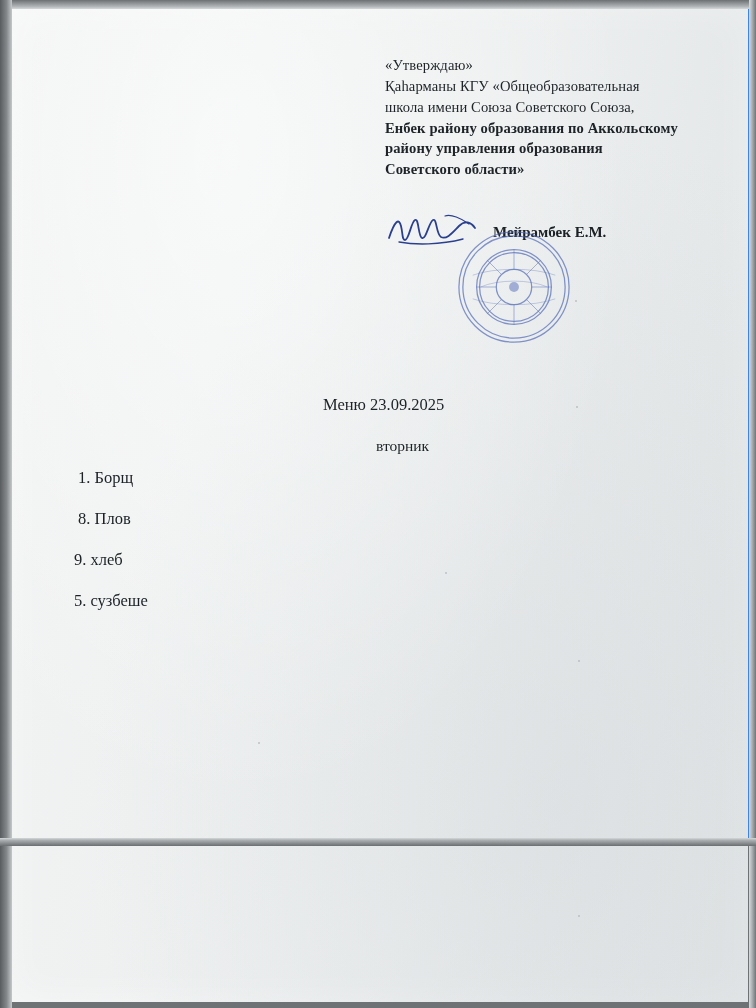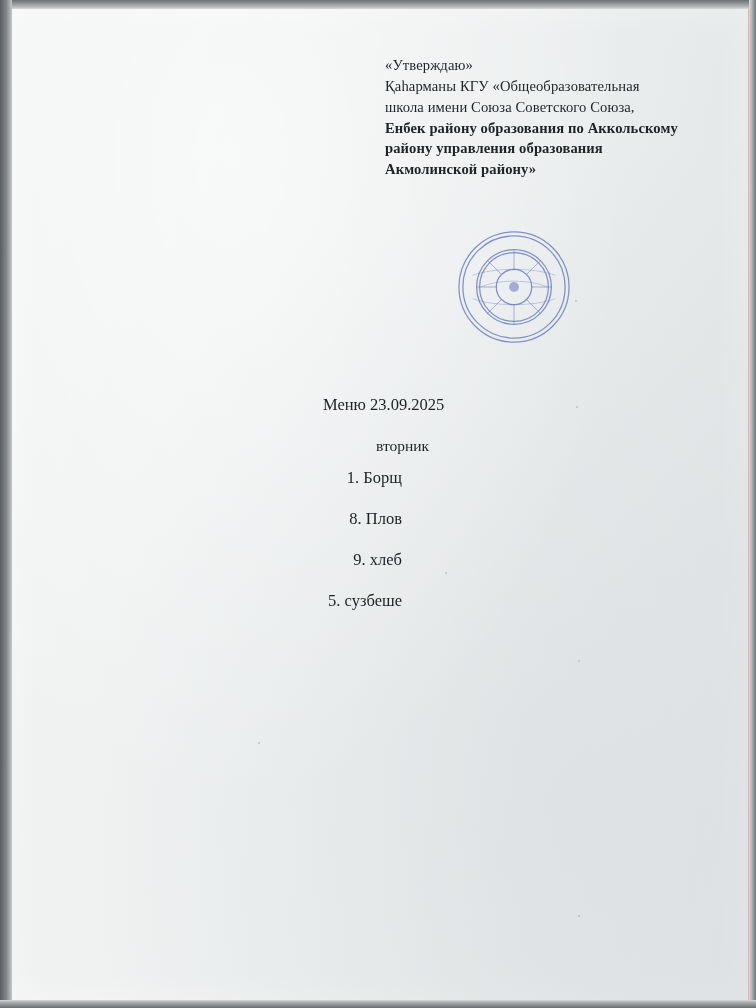--- a/index.html
+++ b/index.html
@@ -10,22 +10,22 @@
   body {
     width: 756px;
     height: 1008px;
     overflow: hidden;
     font-family: "Liberation Serif", serif;
   }
 
   #page {
     position: relative;
     width: 756px;
-    height: 1008px;
-    background: #fca5a5;
+    height: 846px;
+    background: #3b82f6;
   }
 
   
   .sheet {
     position: absolute;
     left: 8px;
     top: 6px;
     width: 740px;
     height: 996px;
     background: #eef0f0;
@@ -143,21 +143,20 @@
     position: absolute;
     left: 72px;
     top: 468px;
     width: 330px;
   }
   .dish {
     font-size: 16.5px;
     color: #1c2125;
     margin-bottom: 21px;
     white-space: nowrap;
-    text-align: right;
   }
   .dish.i1 { margin-left: 6px; }
   .dish.i2 { margin-left: 6px; }
   .dish.i3 { margin-left: 1px; }
   .dish.i4 { margin-left: 2px; }
   .dish.i5 { margin-left: 2px; }
 
   
   .speck {
     position: absolute;
@@ -185,23 +184,31 @@
   <div class="speck" style="left:578px; top:660px;"></div>
   <div class="speck" style="left:578px; top:915px;"></div>
   <div class="speck" style="left:258px; top:742px;"></div>
 
   <div class="approval">
     <span class="ln">«Утверждаю»</span>
     <span class="ln">Қаһарманы КГУ «Общеобразовательная</span>
     <span class="ln">школа имени Союза Советского Союза,</span>
     <span class="ln b">Енбек району образования по Аккольскому</span>
     <span class="ln b">району управления образования</span>
-    <span class="ln b">Акмолинской району»</span>
+    <span class="ln b">Советского области»</span>
   </div>
 
+  <div class="sign-row">
+    <svg class="signature" viewBox="0 0 105 36">
+      <path d="M4 26 C10 8, 14 6, 16 14 C18 22, 17 28, 20 28 C24 28, 26 10, 30 8 C34 6, 33 24, 37 26 C41 28, 44 10, 48 8 C52 6, 51 22, 56 25 C62 28, 68 20, 74 14 C80 8, 86 10, 90 16" fill="none" stroke="#2b3f8f" stroke-width="1.8" stroke-linecap="round"></path>
+      <path d="M14 30 C30 33, 55 33, 78 27" fill="none" stroke="#2b3f8f" stroke-width="1.4" stroke-linecap="round"></path>
+      <path d="M60 4 C66 2, 76 6, 84 12" fill="none" stroke="#2b3f8f" stroke-width="1.2" stroke-linecap="round"></path>
+    </svg>
+    <span class="sign-name">Мейрамбек Е.М.</span>
+  </div>
 
   <svg class="stamp" viewBox="0 0 120 120">
     <g fill="none" stroke="#4a63b4" stroke-width="1.3" opacity="0.78">
       <circle cx="60" cy="60" r="56"></circle>
       <circle cx="60" cy="60" r="52"></circle>
       <circle cx="60" cy="60" r="38"></circle>
       <circle cx="60" cy="60" r="35"></circle>
       <circle cx="60" cy="60" r="18"></circle>
     </g>
     <g stroke="#4a63b4" stroke-width="0.9" opacity="0.6">

